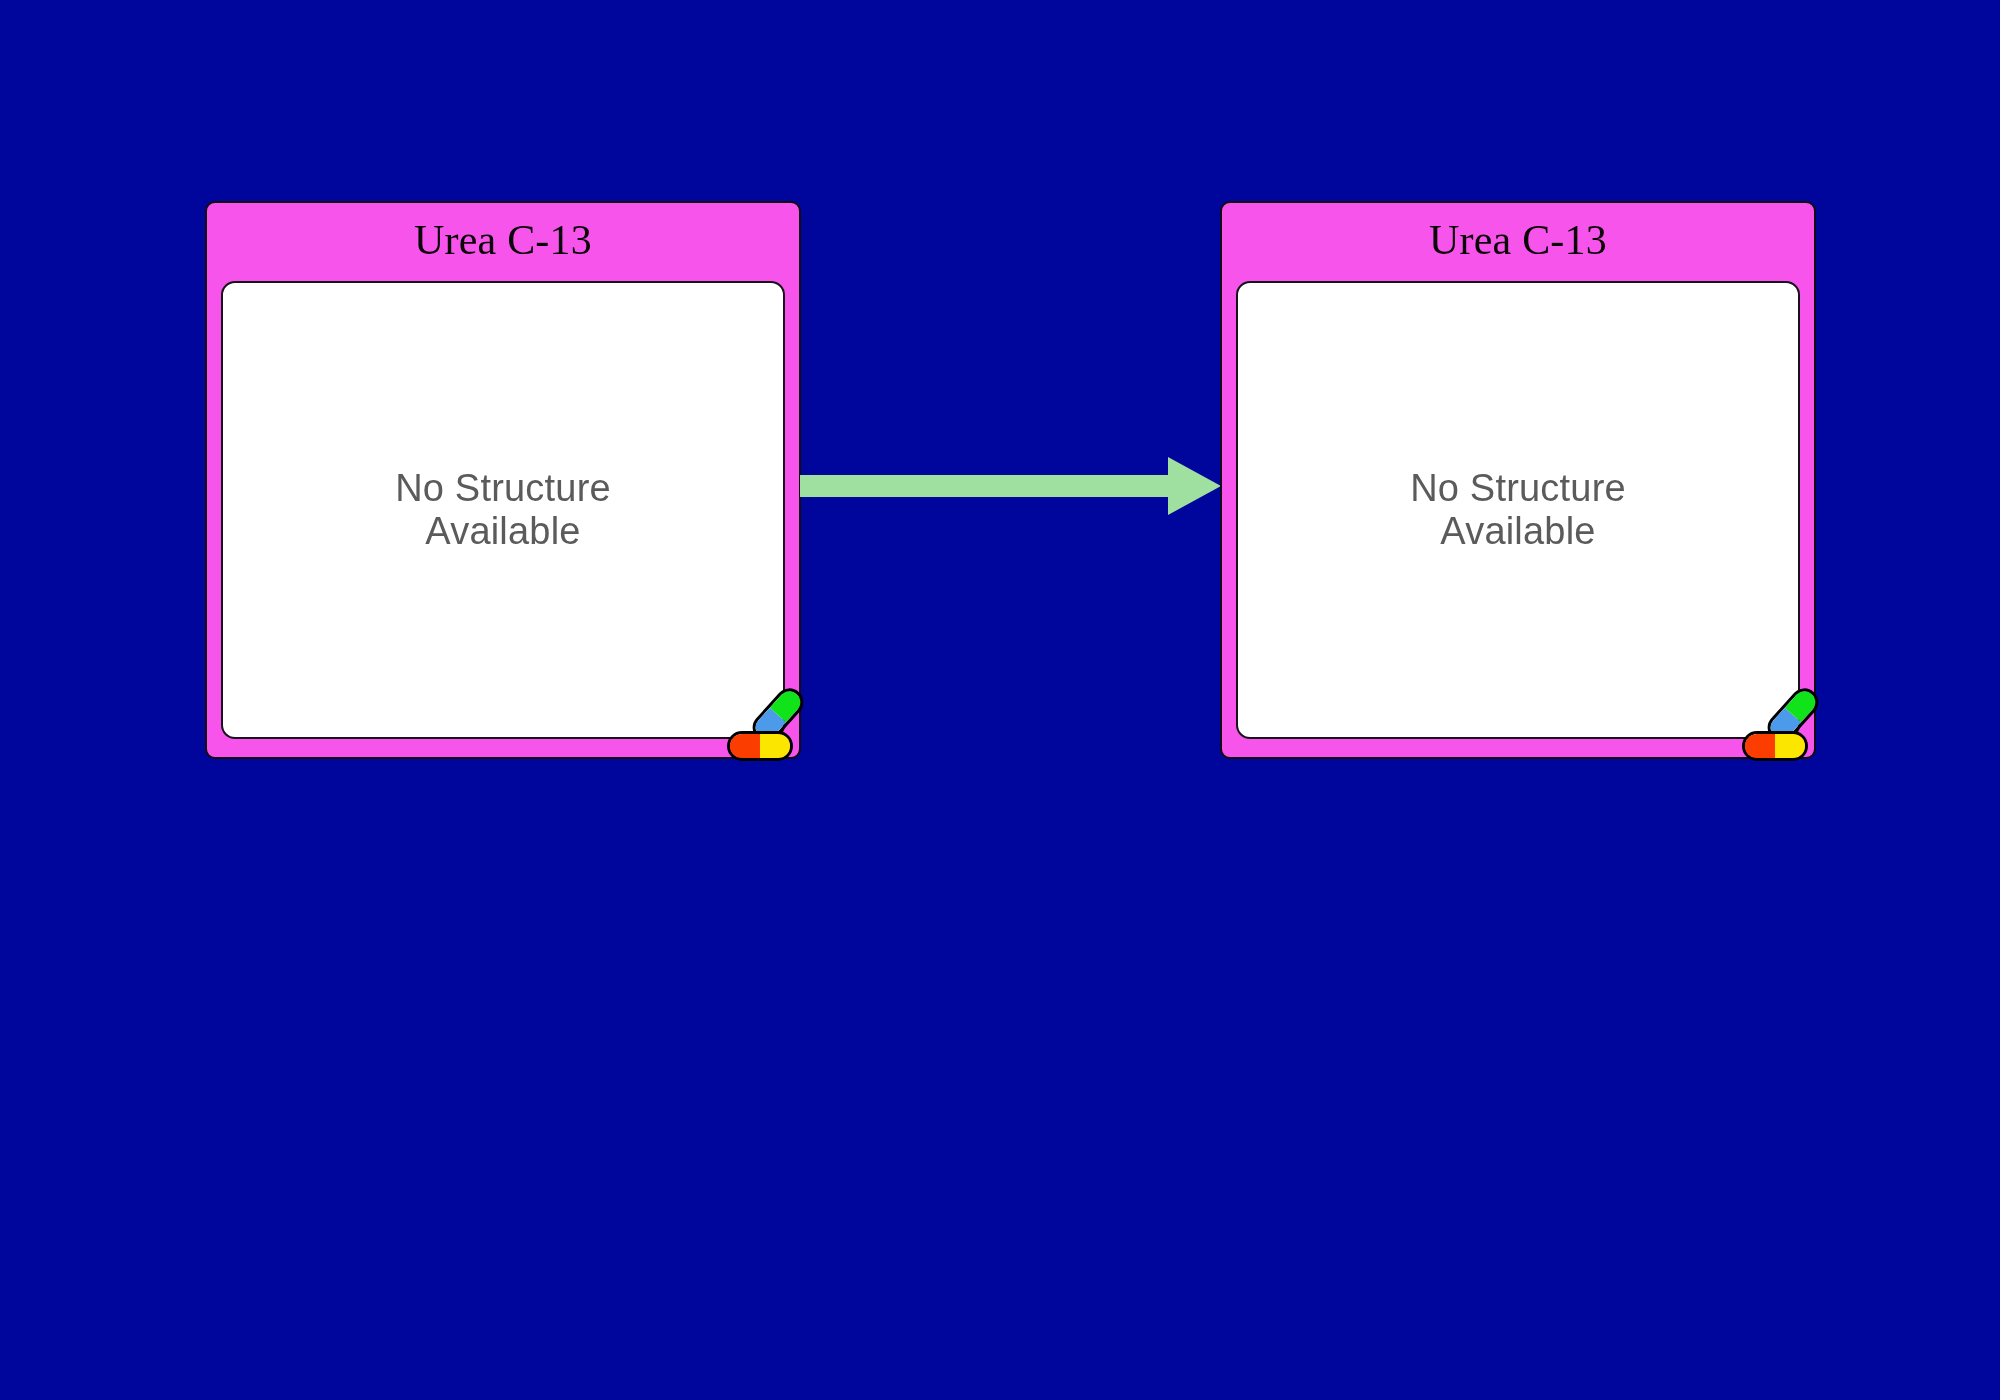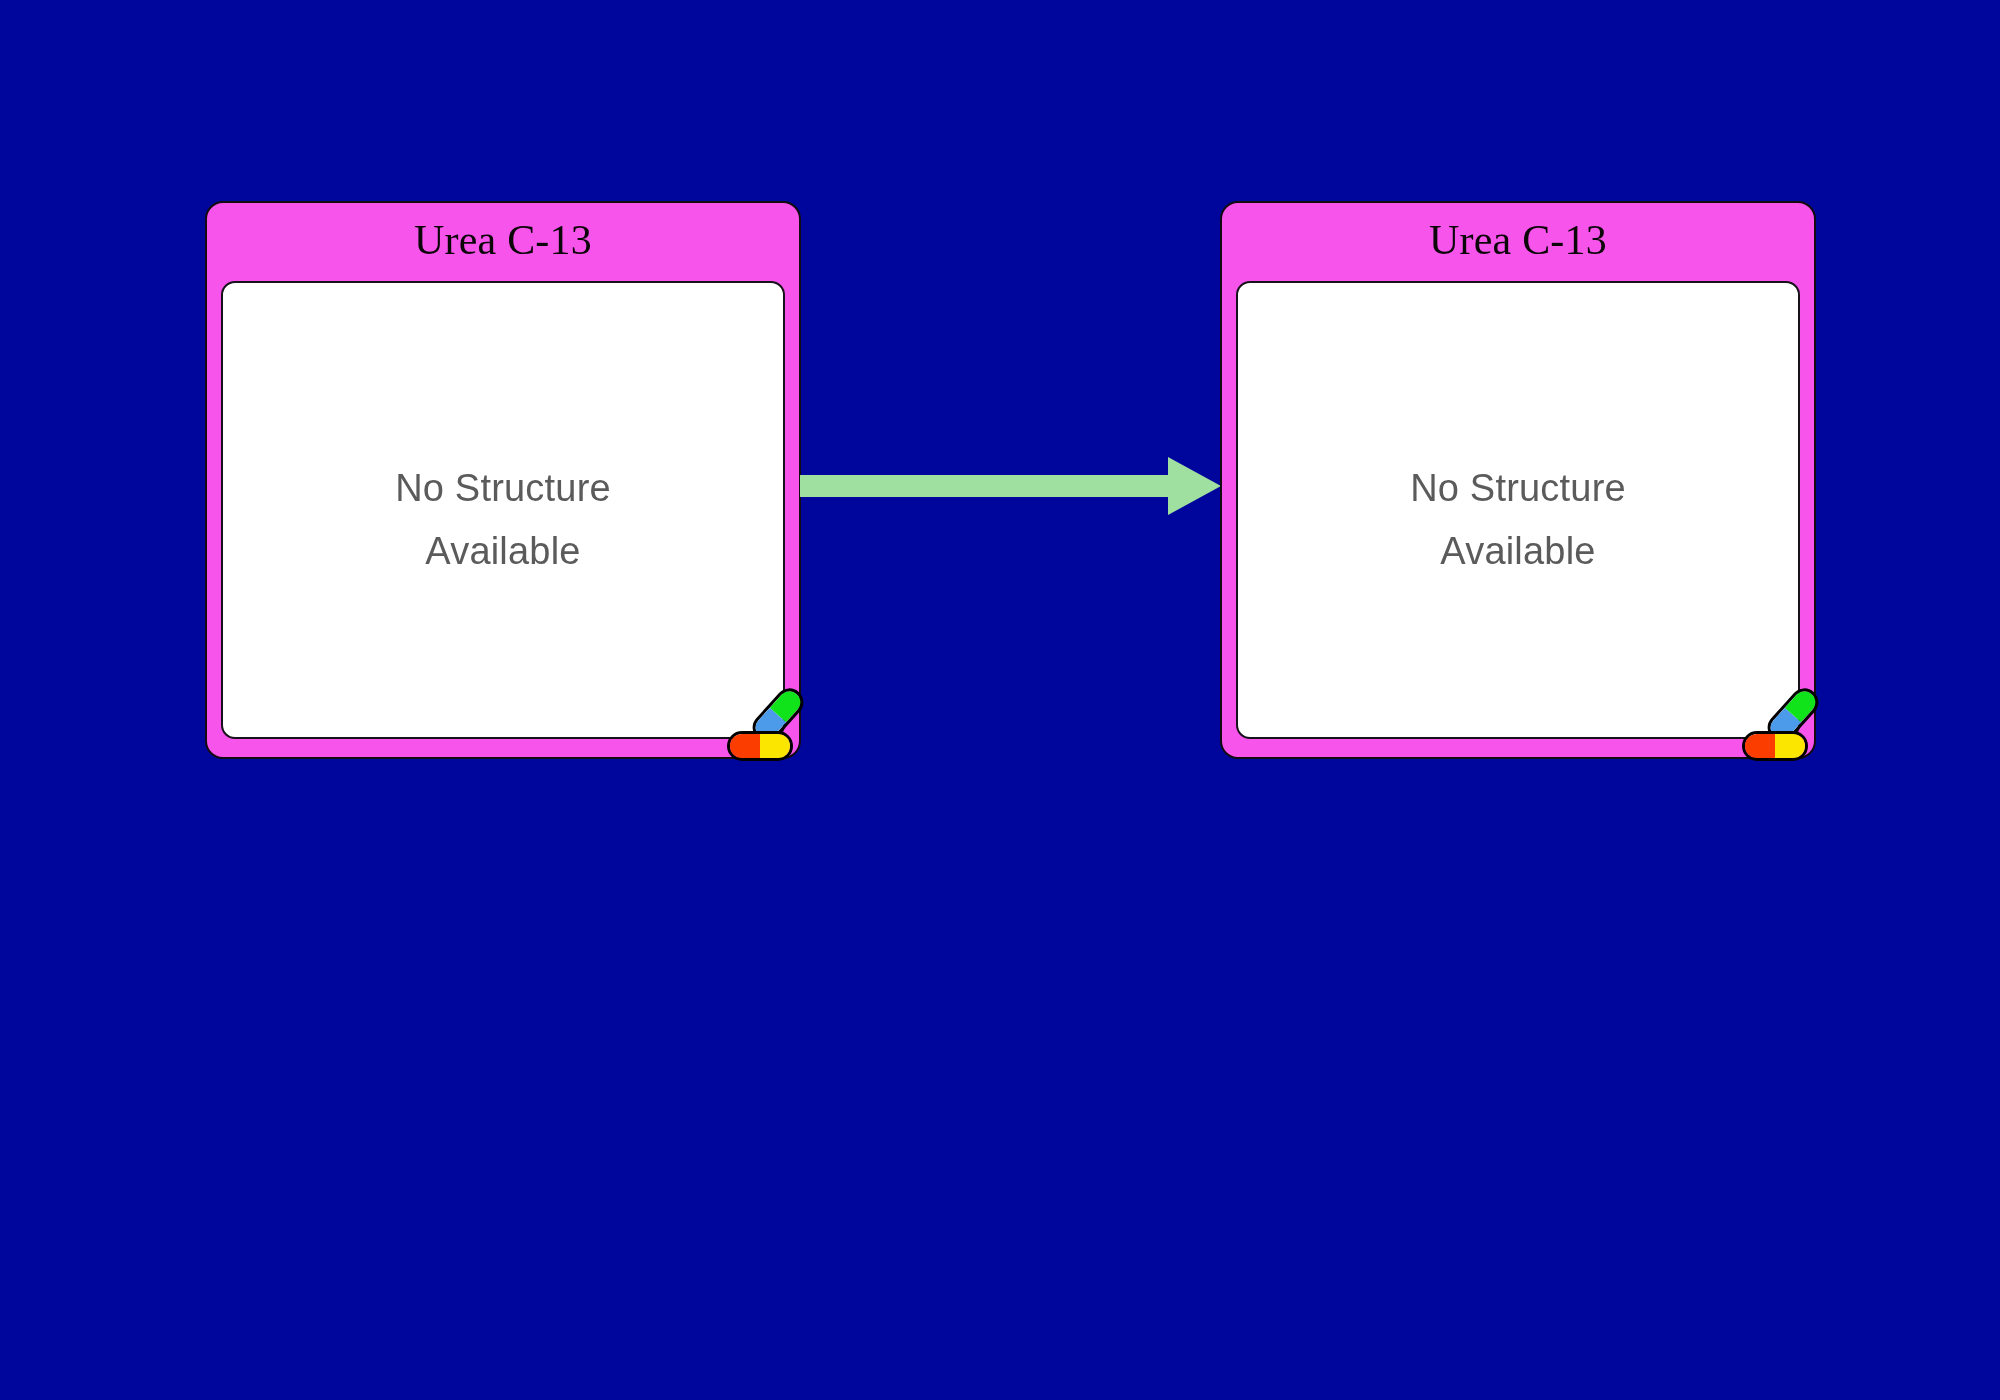--- a/index.html
+++ b/index.html
@@ -19,21 +19,21 @@
     height: 1400px;
     background: #00069b;
   }
 
   
   .node-card {
     position: absolute;
     box-sizing: border-box;
     background: #f754ec;
     border: 2px solid #120b10;
-    border-radius: 18px;
+    border-radius: 10px;
     box-shadow: 0 0 0 0 rgba(0,0,0,0);
   }
   .node-title {
     position: absolute;
     left: 0;
     right: 0;
     top: 10px;
     height: 54px;
     line-height: 54px;
     text-align: center;
@@ -58,21 +58,21 @@
   }
   .no-structure {
     text-align: center;
     font-family: "Liberation Sans", sans-serif;
     font-size: 38px;
     line-height: 1.12;
     color: #5b5b5b;
     letter-spacing: 0.2px;
     user-select: none;
   }
-  .no-structure span { display: block; margin-top: 20px; }
+  .no-structure span { display: block; }
 
   
   .badge-group {
     position: absolute;
     right: -16px;
     bottom: -18px;
     width: 90px;
     height: 80px;
     pointer-events: auto;
   }

